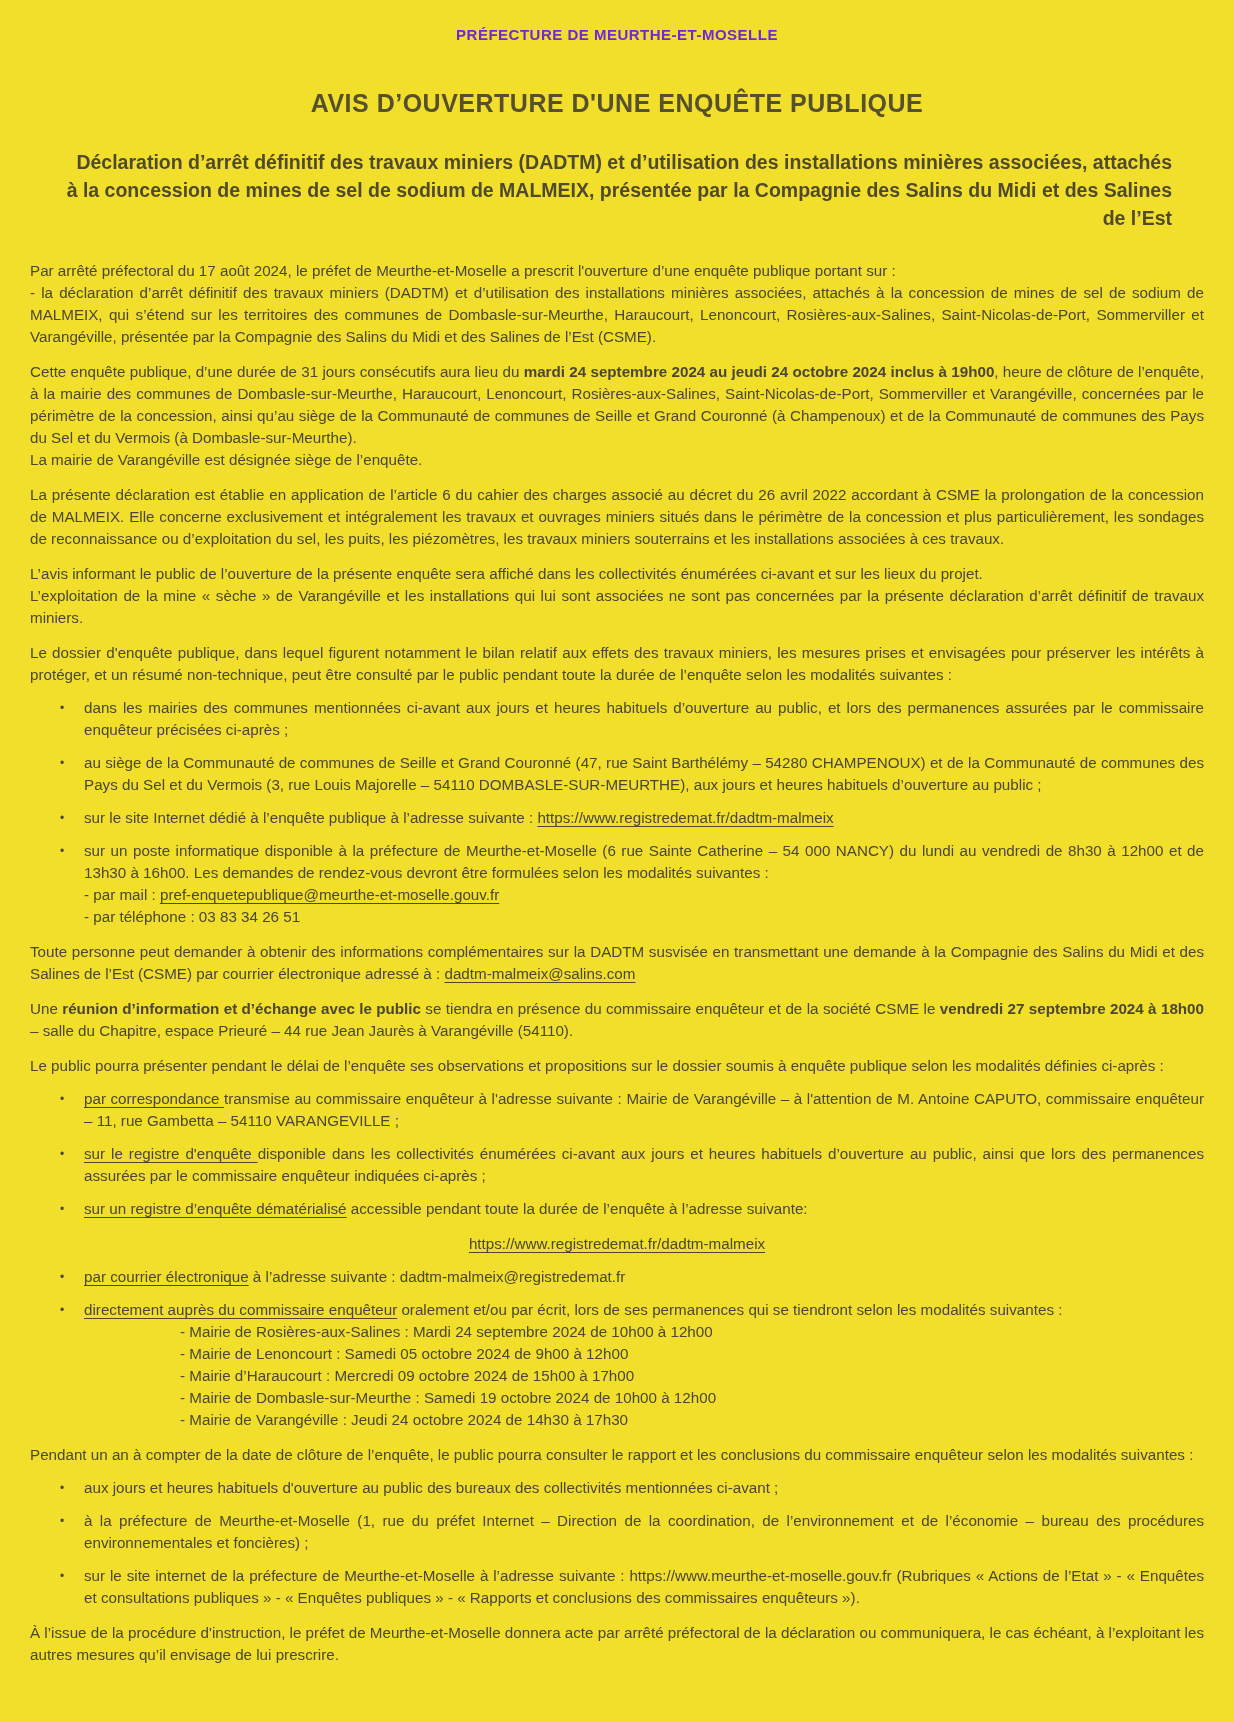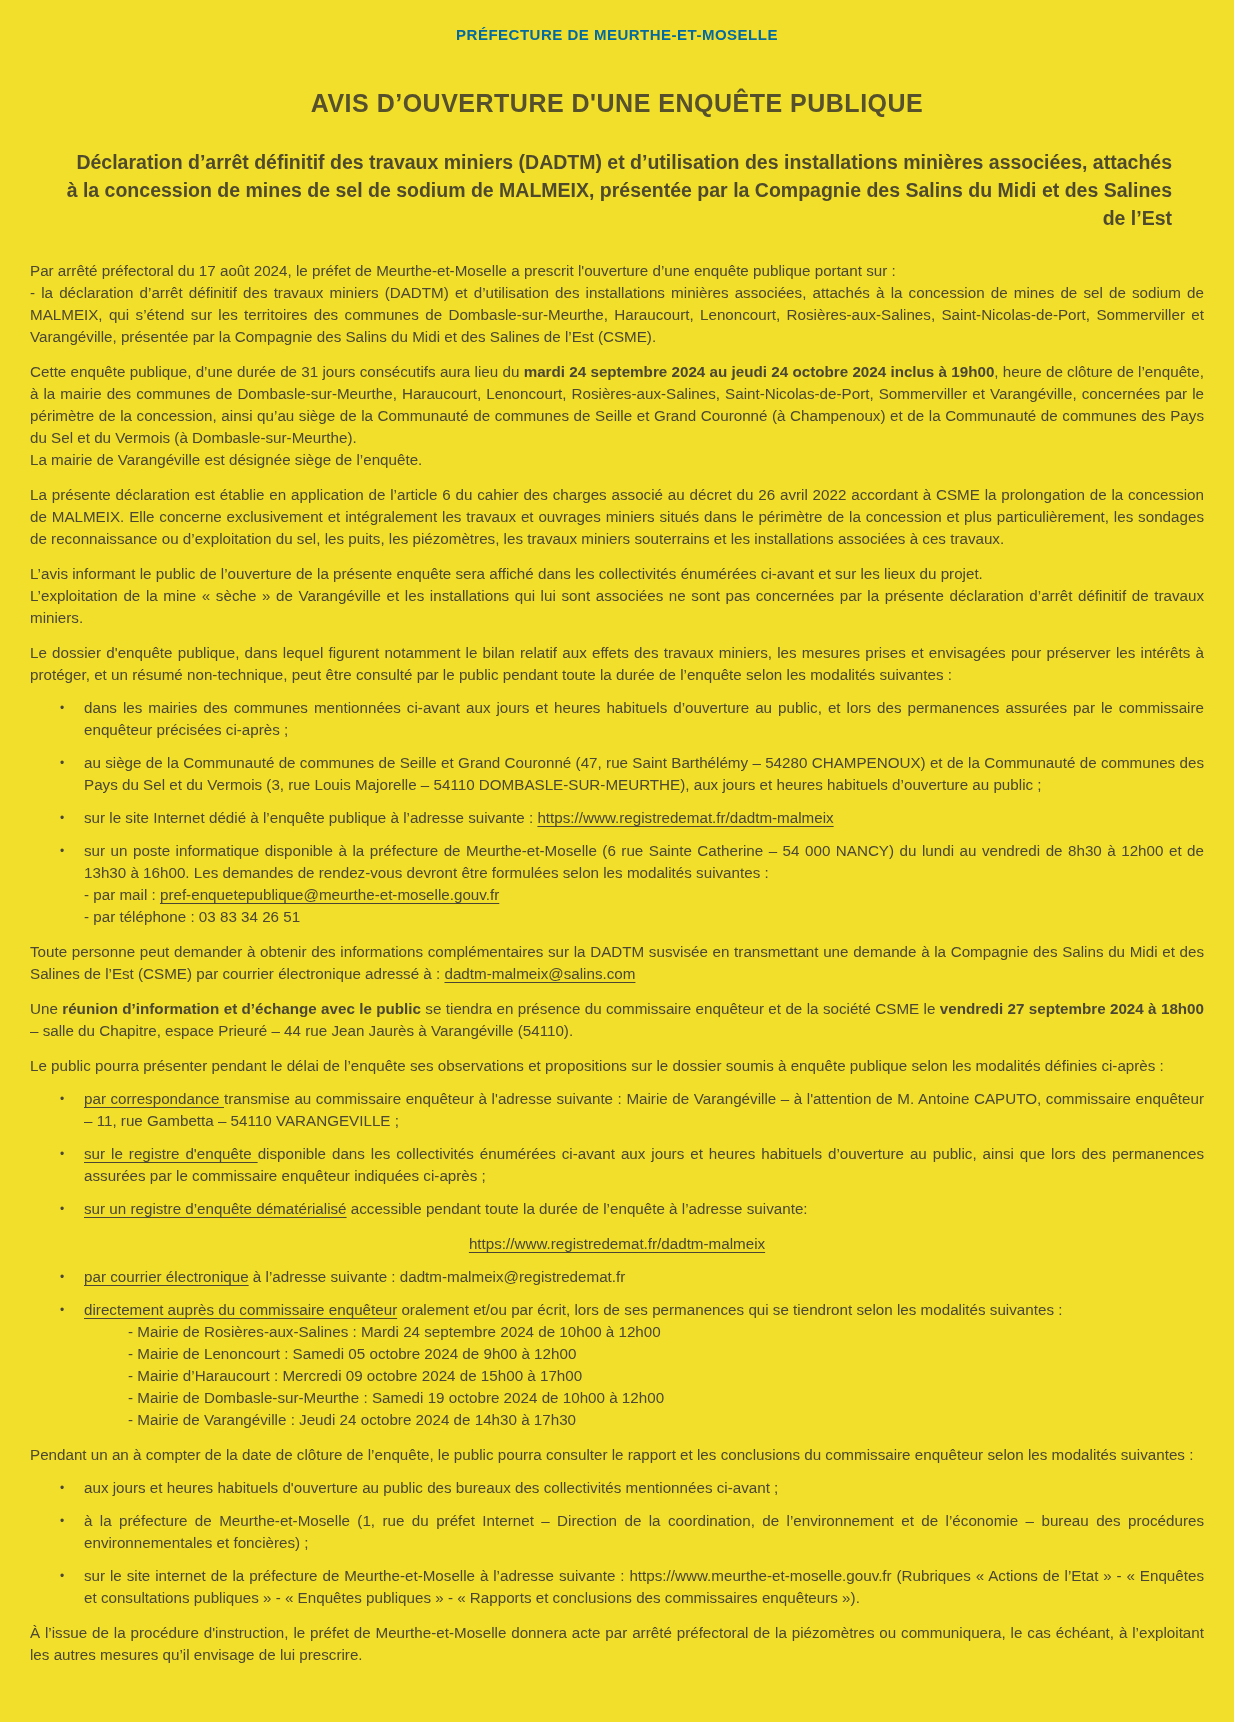--- a/index.html
+++ b/index.html
@@ -5,41 +5,41 @@
   html,body{margin:0;padding:0;}
   body{
     width:1234px;height:1722px;overflow:hidden;
     background:#F2DF2B;
     color:#4B4734;
     font-family:"Liberation Sans","DejaVu Sans",sans-serif;
   }
   .sheet{padding:26px 30px 0 30px;}
   .prefecture{
     text-align:center;font-weight:bold;font-size:15px;letter-spacing:.5px;
-    color:#0369a1;
+    color:#6d28d9;
   }
   .main-title{
     text-align:center;font-weight:bold;font-size:25px;letter-spacing:.5px;
     color:#56512C;margin:46px 0 0 0;
   }
   .subtitle{
     text-align:right;font-weight:bold;font-size:19.5px;line-height:28px;
     color:#4F4A2E;margin:30px auto 0 auto;width:1110px;
   }
   .doc-body{
     margin-top:28px;font-size:15.2px;line-height:22px;text-align:justify;
   }
   .para{margin:13px 0 0 0;}
   .para.tight{margin-top:0;}
   .center-line{text-align:center;}
   .bullet-item{display:flex;margin-top:11px;}
   .bullet-marker{flex:0 0 24px;margin-left:30px;text-align:left;font-size:12px;}
   .bullet-text{flex:1;}
   .sub-line{}
-  .sub-line.indent{margin-left:44px;}
+  .sub-line.indent{margin-left:96px;}
   .bold{font-weight:bold;}
   .und{text-decoration:underline;text-underline-offset:3px;}
 </style>
 </head>
 <body>
 
 <div class="sheet">
   <div class="prefecture">PRÉFECTURE DE MEURTHE-ET-MOSELLE</div>
   <h1 class="main-title">AVIS D’OUVERTURE D'UNE ENQUÊTE PUBLIQUE</h1>
   <div class="subtitle">Déclaration d’arrêt définitif des travaux miniers (DADTM) et d’utilisation des installations minières associées, attachés à la concession de mines de sel de sodium de MALMEIX, présentée par la Compagnie des Salins du Midi et des Salines de l’Est</div>
@@ -98,15 +98,15 @@
         <div class="bullet-text"><span>aux jours et heures habituels d'ouverture au public des bureaux des collectivités mentionnées ci-avant ;</span></div>
       </div>
       <div class="bullet-item">
         <span class="bullet-marker">•</span>
         <div class="bullet-text"><span>à la préfecture de Meurthe-et-Moselle (1, rue du préfet Internet – Direction de la coordination, de l’environnement et de l’économie – bureau des procédures environnementales et foncières) ;</span></div>
       </div>
       <div class="bullet-item">
         <span class="bullet-marker">•</span>
         <div class="bullet-text"><span>sur le site internet de la préfecture de Meurthe-et-Moselle à l’adresse suivante : https://www.meurthe-et-moselle.gouv.fr (Rubriques « Actions de l’Etat » - « Enquêtes et consultations publiques » - « Enquêtes publiques » - « Rapports et conclusions des commissaires enquêteurs »).</span></div>
       </div>
-      <p class="para"><span>À l’issue de la procédure d'instruction, le préfet de Meurthe-et-Moselle donnera acte par arrêté préfectoral de la piézomètres ou communiquera, le cas échéant, à l’exploitant les autres mesures qu’il envisage de lui prescrire.</span></p>
+      <p class="para"><span>À l’issue de la procédure d'instruction, le préfet de Meurthe-et-Moselle donnera acte par arrêté préfectoral de la déclaration ou communiquera, le cas échéant, à l’exploitant les autres mesures qu’il envisage de lui prescrire.</span></p>
     </div>
 </div>
 
 </body></html>

